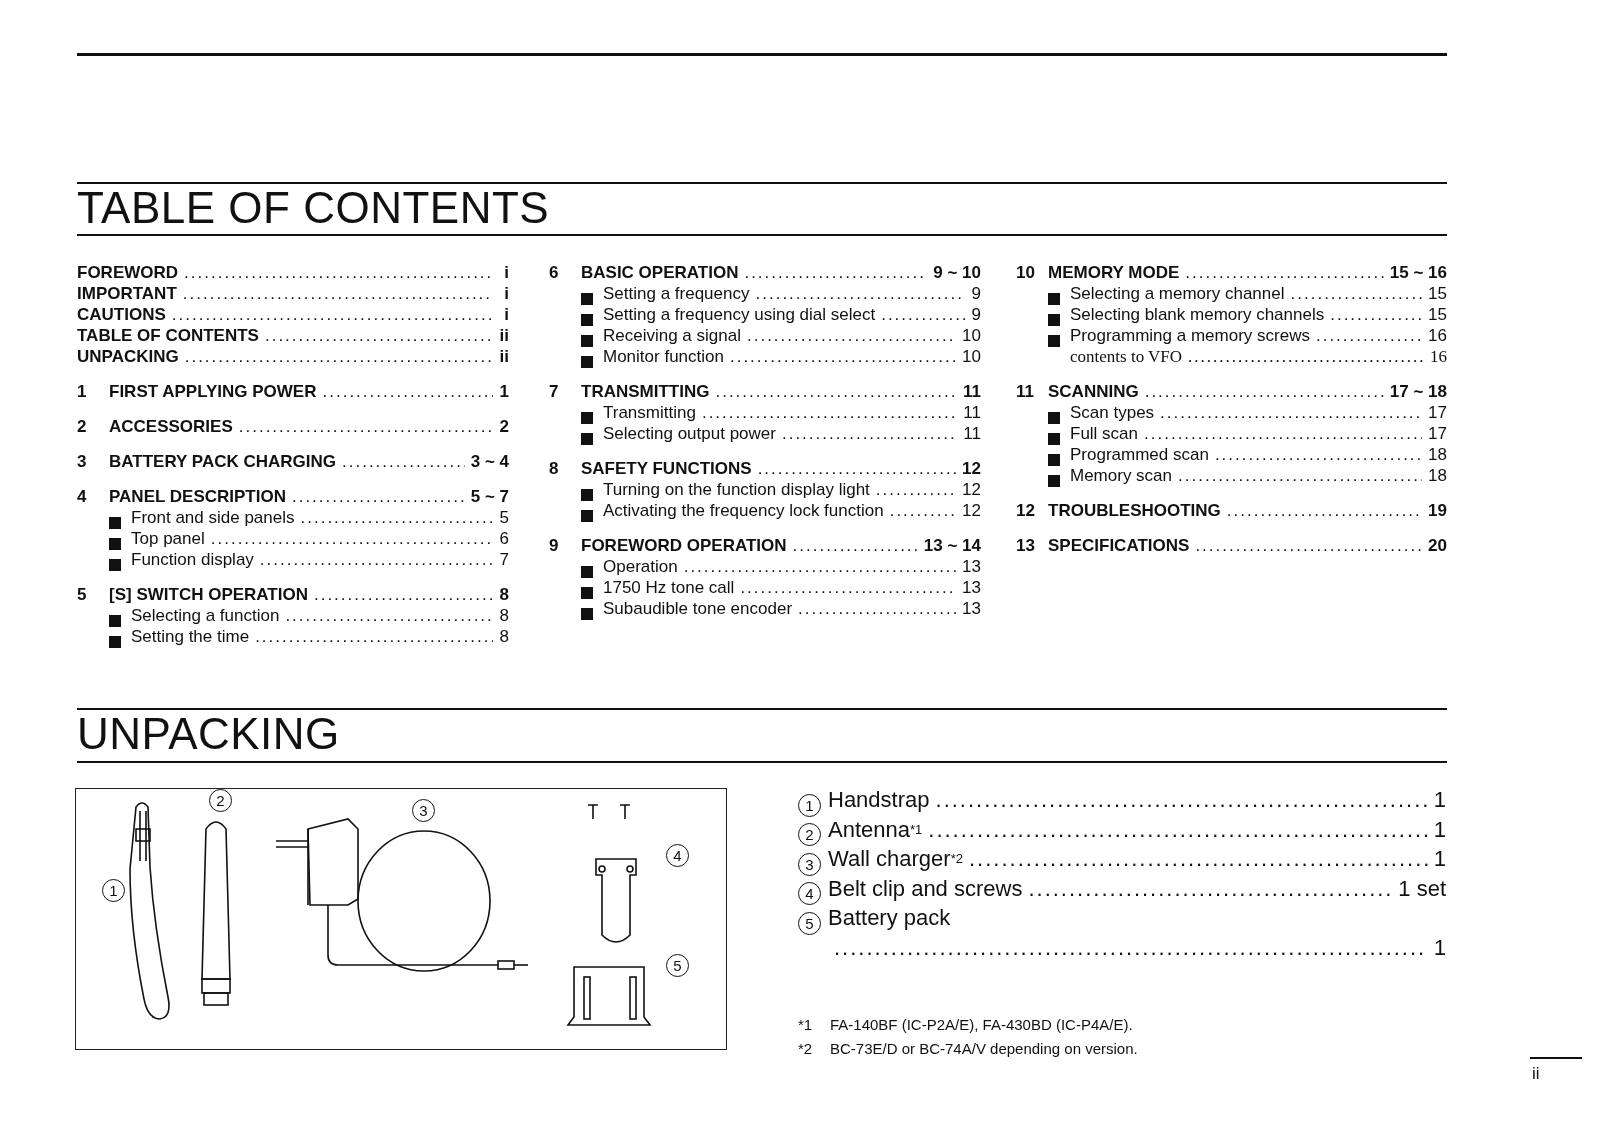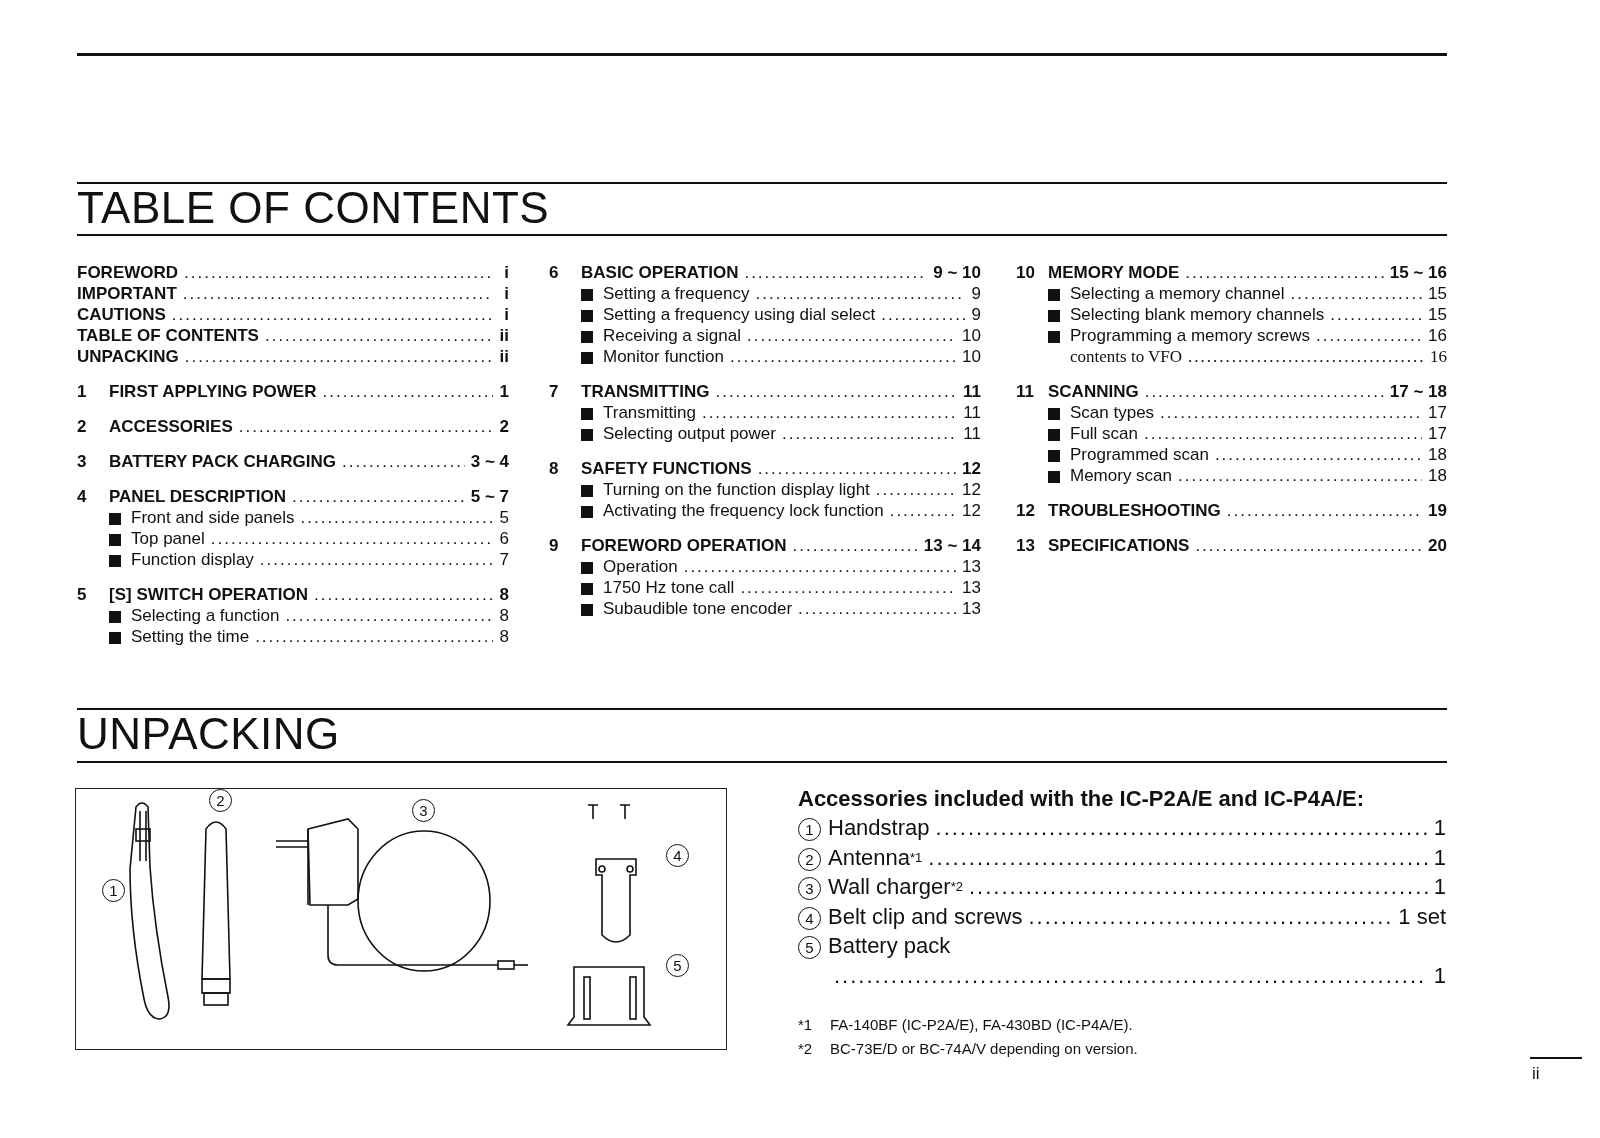--- a/index.html
+++ b/index.html
@@ -1,21 +1,21 @@
 <!DOCTYPE html>
 <html><head>
 <meta charset="utf-8">
 <style>
   html, body { margin:0; padding:0; background:#fff; }
   body { width:1600px; height:1138px; position:relative; overflow:hidden;
          font-family:"Liberation Sans", sans-serif; color:#111; }
   .rule { position:absolute; background:#111; }
   .heading { position:absolute; left:77px; font-size:44px; line-height:44px; font-weight:normal; letter-spacing:0.5px; }
   .col { position:absolute; top:262px; }
-  .line { display:flex; align-items:center; font-size:17px; line-height:21px; white-space:nowrap; }
+  .line { display:flex; align-items:flex-end; font-size:17px; line-height:21px; white-space:nowrap; }
   .line .num { width:32px; flex:none; font-weight:bold; }
   .line .lbl { flex:none; }
   .line.major .lbl { font-weight:bold; }
   .line.major .pg { font-weight:bold; }
   .line .dots { flex:1; overflow:hidden; margin:0 6px; letter-spacing:2px; }
   .line .dots::before { content:"................................................................................................................................................................"; }
   .line .pg { flex:none; text-align:right; min-width:10px; }
   .sub { padding-left:32px; }
   .sub .bul { display:inline-block; width:12px; height:12px; background:#111; margin-right:10px; flex:none; position:relative; top:1px; }
   .cont { padding-left:54px;font-family:Liberation Serif, serif; }
@@ -350,21 +350,20 @@
     </g>
   </svg>
   <span class="circ" style="position:absolute; left:26px; top:90px;">1</span>
   <span class="circ" style="position:absolute; left:133px; top:0px;">2</span>
   <span class="circ" style="position:absolute; left:336px; top:10px;">3</span>
   <span class="circ" style="position:absolute; left:590px; top:55px;">4</span>
   <span class="circ" style="position:absolute; left:590px; top:165px;">5</span>
 </div>
 
 <div class="acc">
-  <div class="acc-title">Accessories included with the IC-P2A/E and IC-P4A/E:</div>
   <div class="line">
       <span class="circ">1</span>
       <span class="lbl">Handstrap</span>
       <span class="dots"></span>
       <span class="pg">1</span>
     </div>
   <div class="line">
       <span class="circ">2</span>
       <span class="lbl">Antenna</span>
       <sup>*1</sup>

